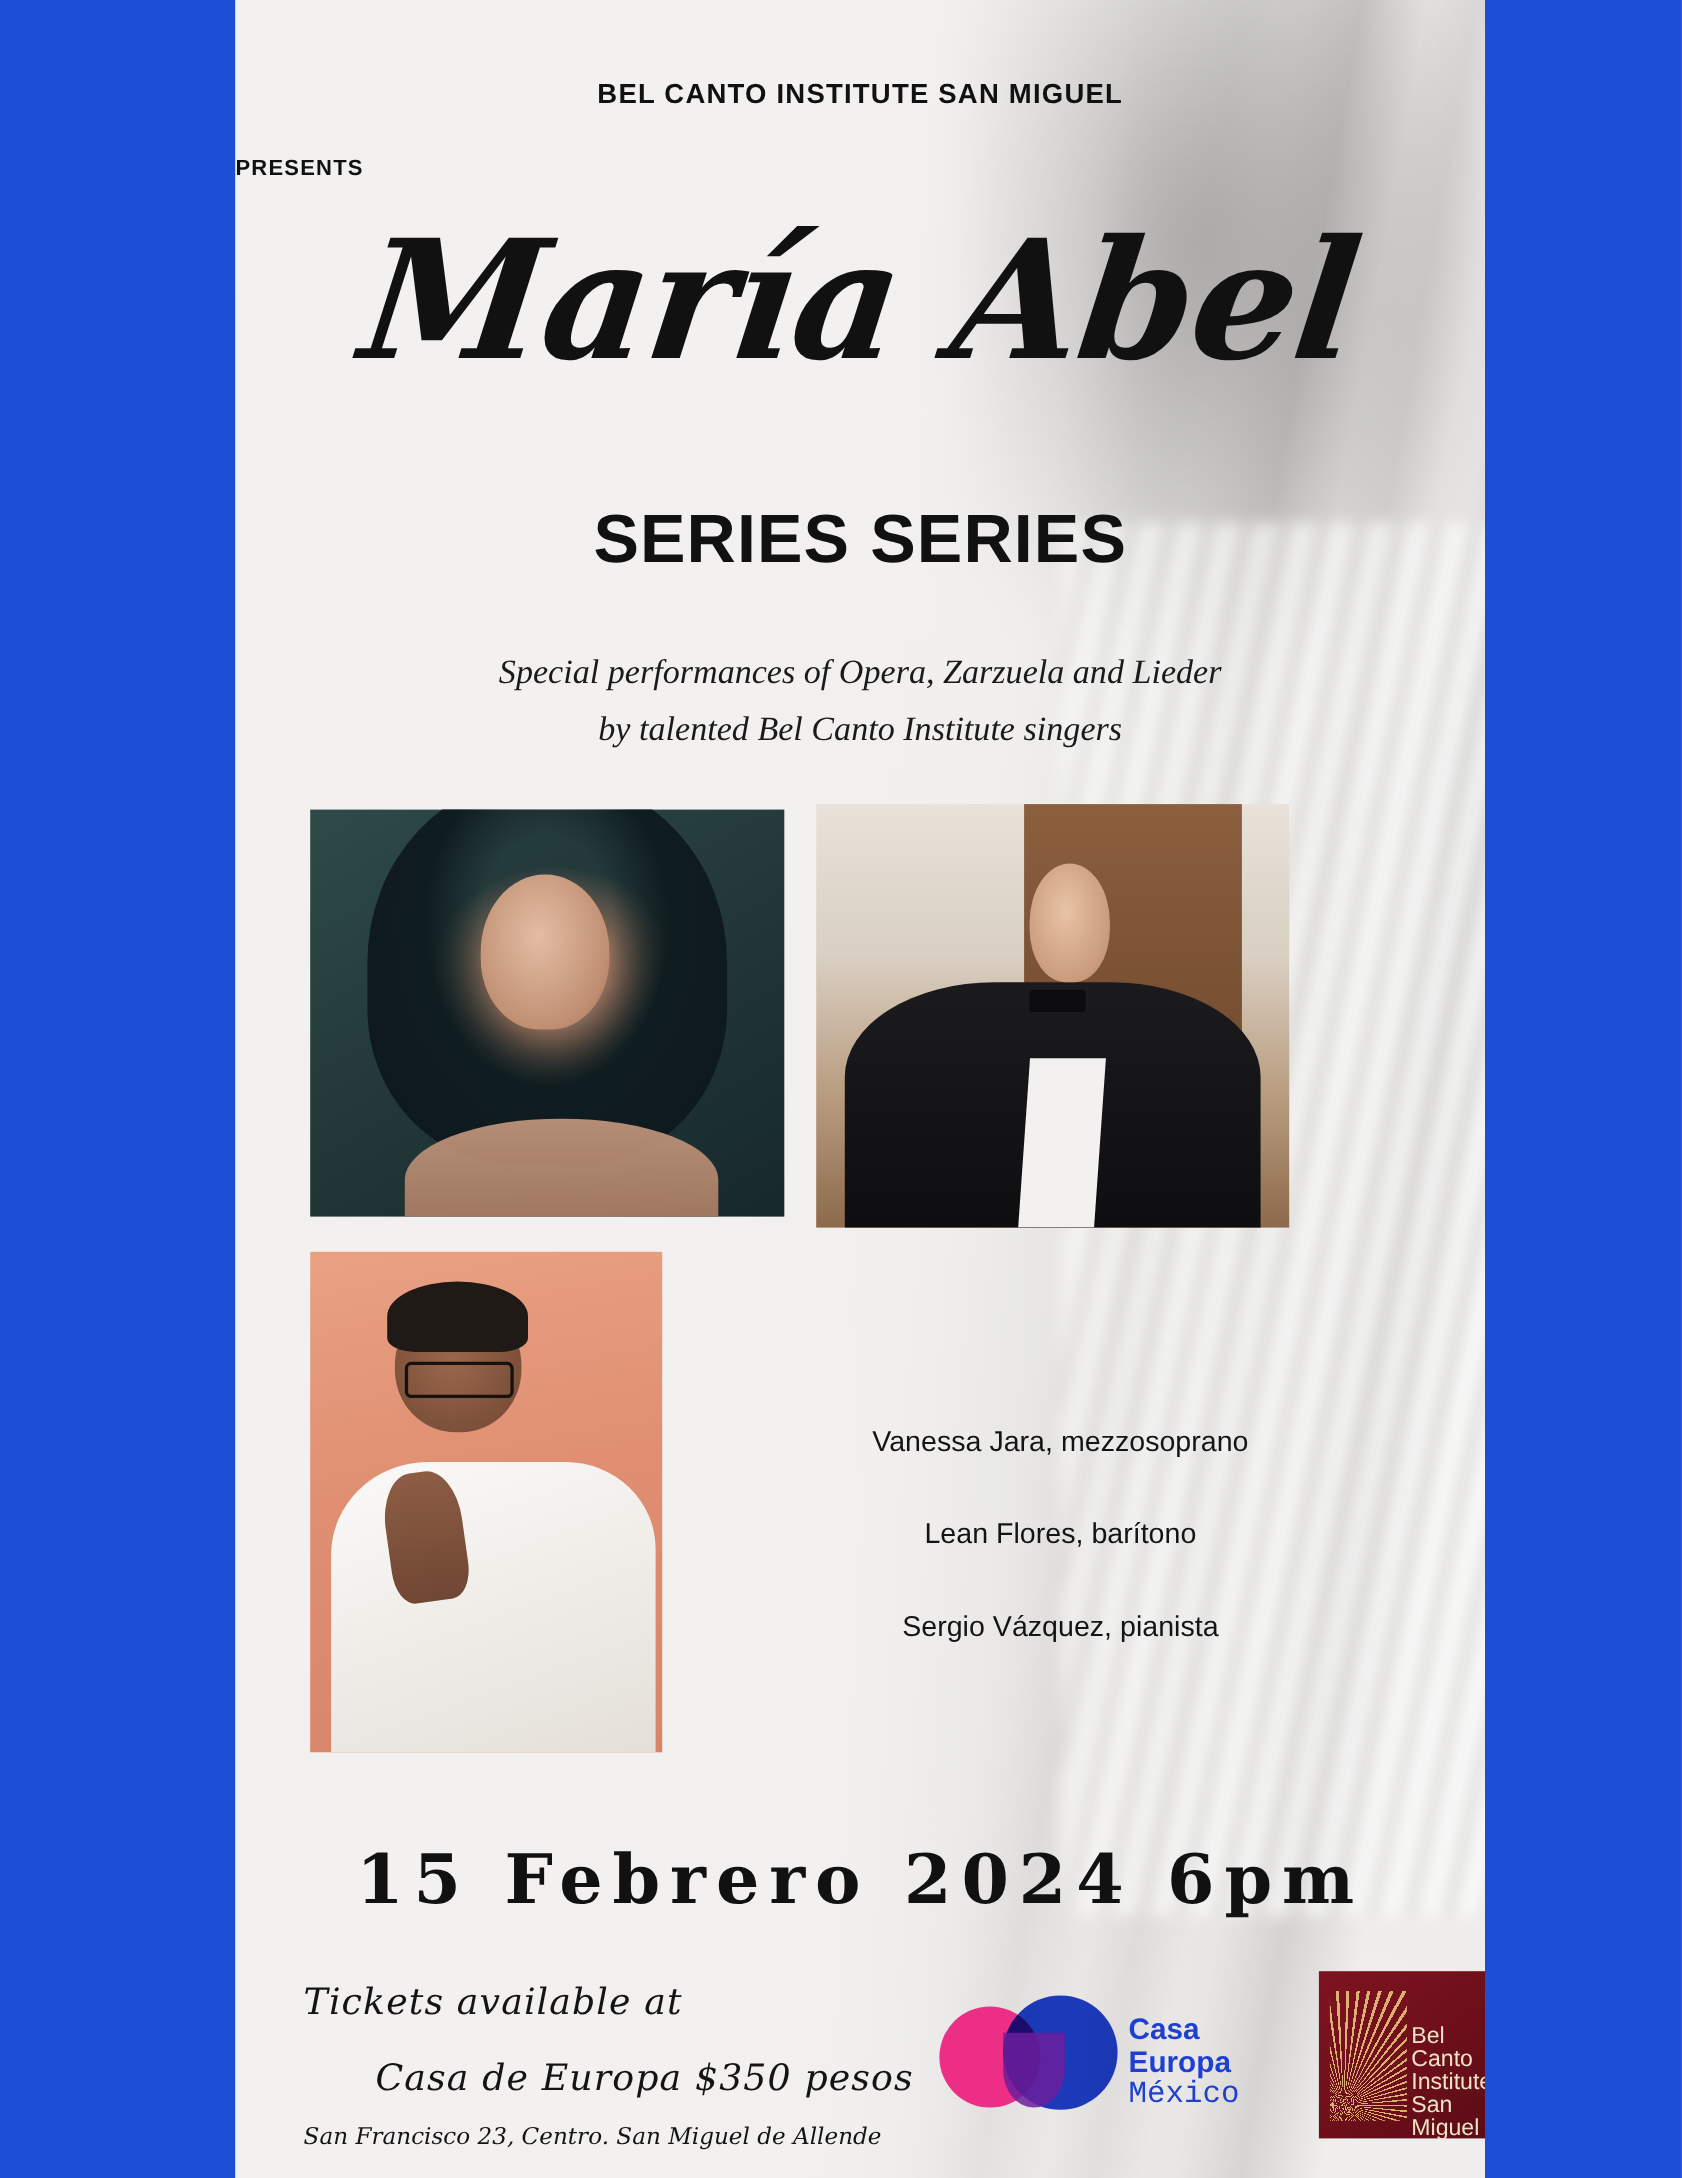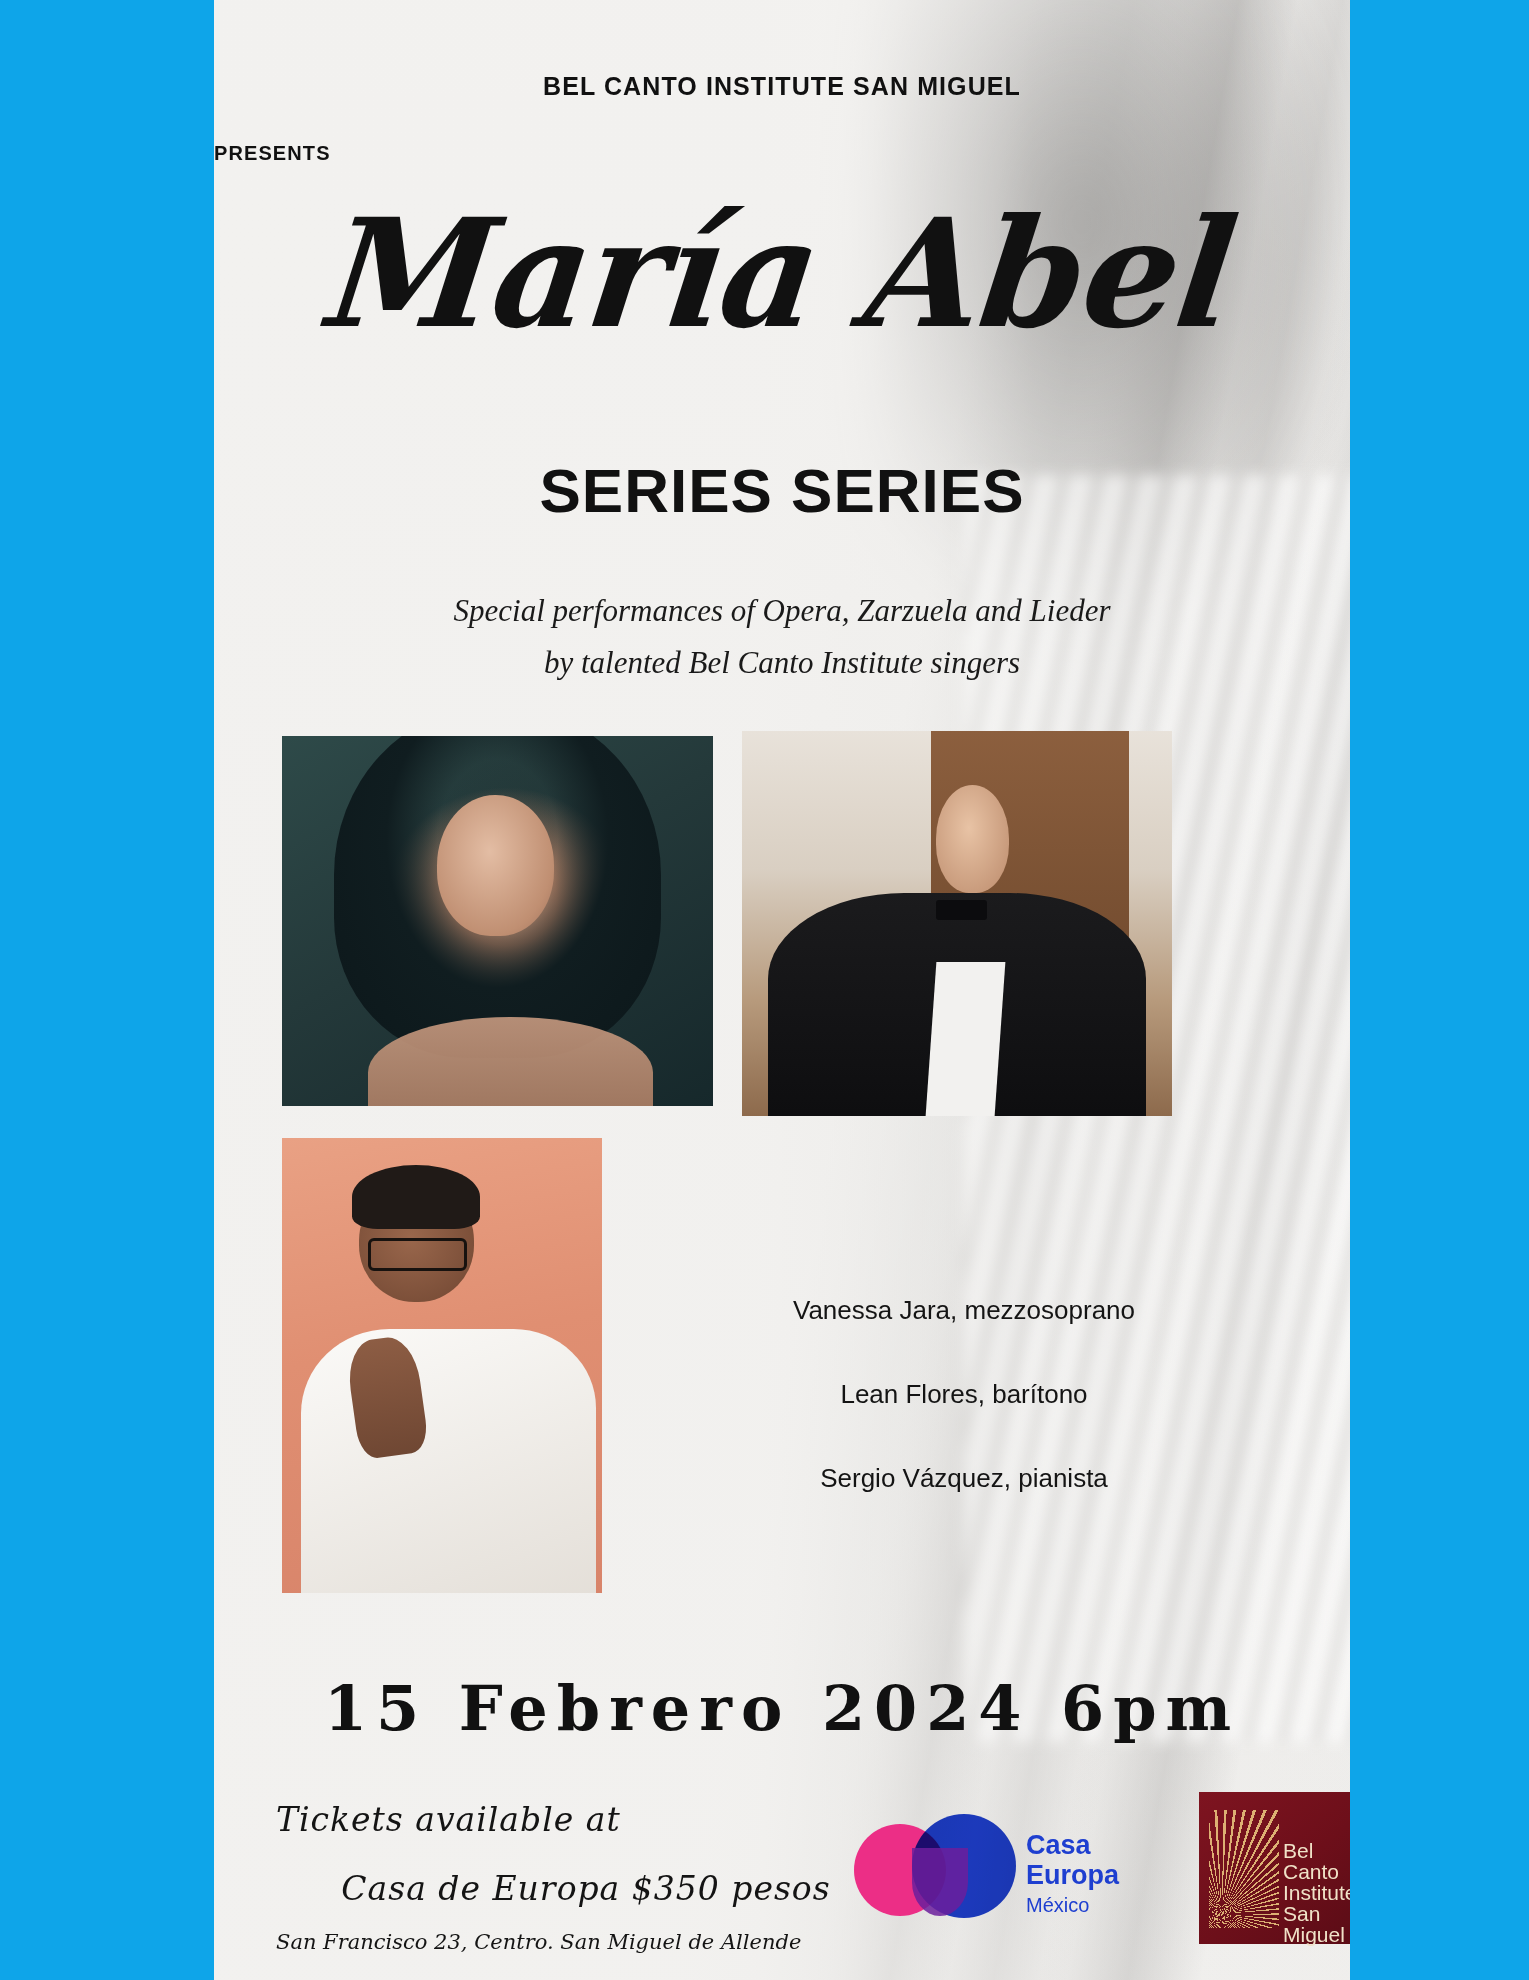--- a/index.html
+++ b/index.html
@@ -11,21 +11,21 @@
     width: 1529px;
     height: 1980px;
     font-family: "Liberation Sans", sans-serif;
     overflow: hidden;
   }
 
   .page {
     position: relative;
     width: 1529px;
     height: 1980px;
-    background: #0ea5e9;
+    background: #1d4ed8;
   }
 
   
   .poster {
     position: absolute;
     left: 214px;
     top: 0;
     width: 1136px;
     height: 1980px;
     overflow: hidden;
@@ -387,22 +387,23 @@
   .casa-logo .casa-text {
     position: absolute;
     left: 192px;
     top: 30px;
     color: #1e3fd0;
     line-height: 30px;
     font-weight: bold;
     font-size: 27px;
   }
   .casa-logo .casa-text .mx {
-    font-size: 20px;
+    font-size: 28px;
     font-weight: normal;
+    font-family: Liberation Mono, monospace;
   }
 
   
   .bci-logo {
     position: absolute;
     left: 985px;
     top: 1792px;
     width: 158px;
     height: 152px;
     background: linear-gradient(140deg, #7e1420 0%, #6d0f1a 55%, #5a0c16 100%);

